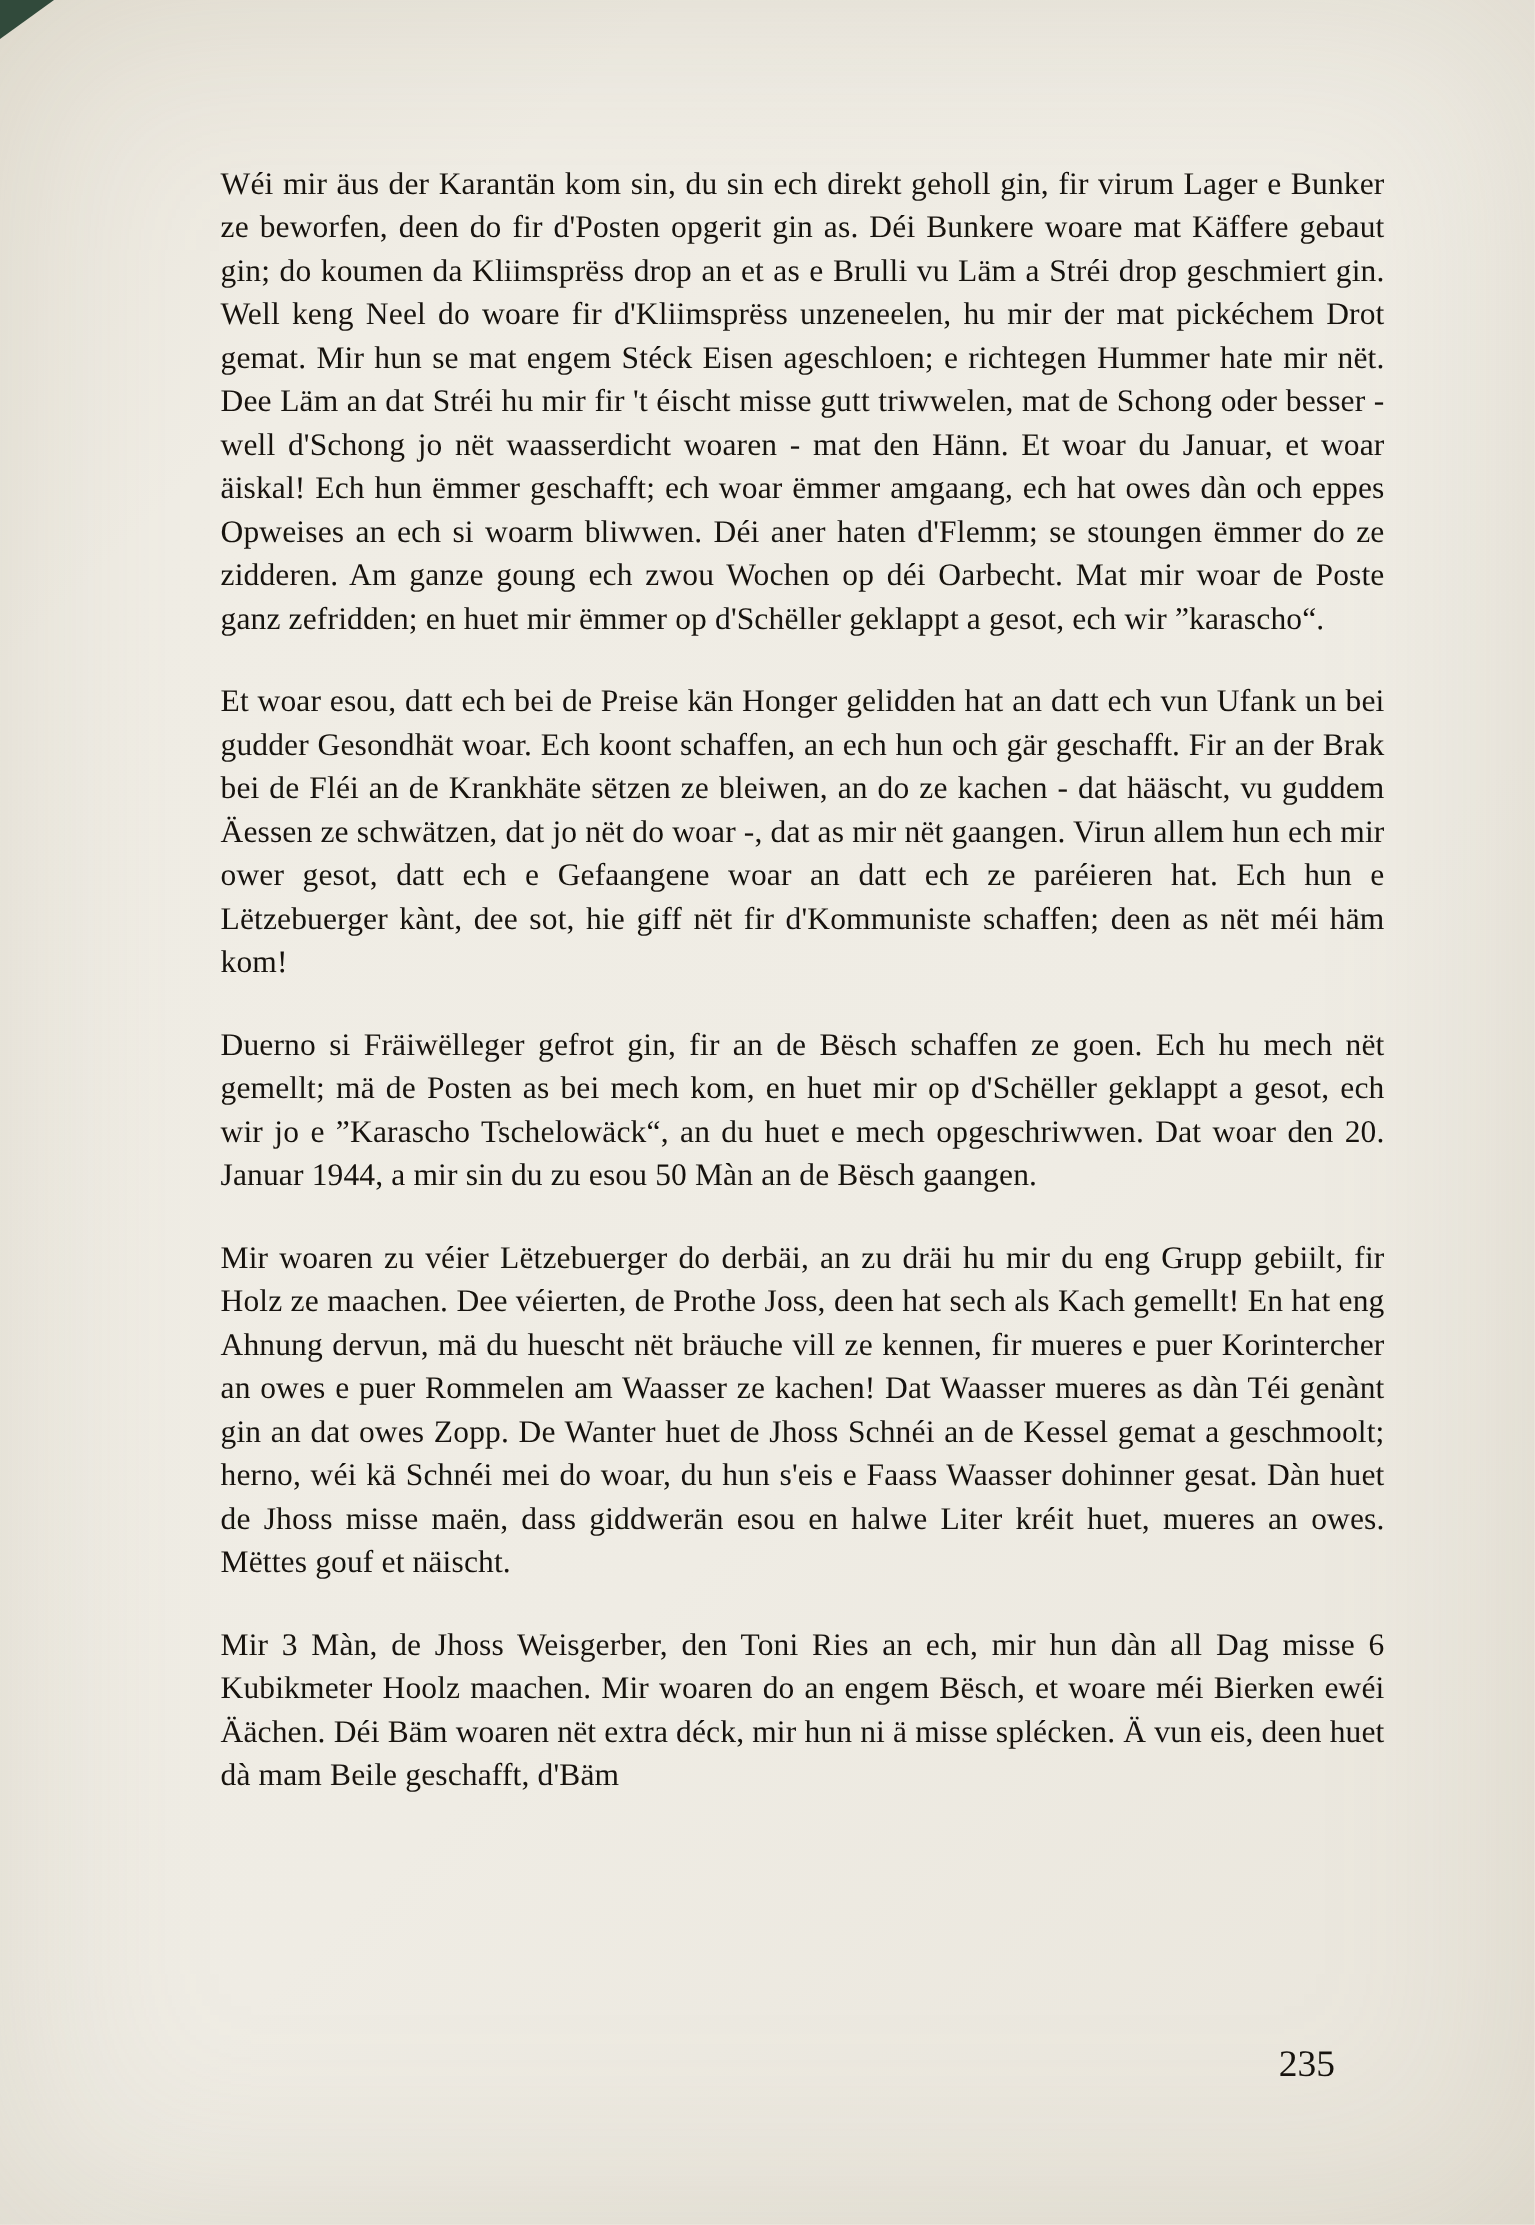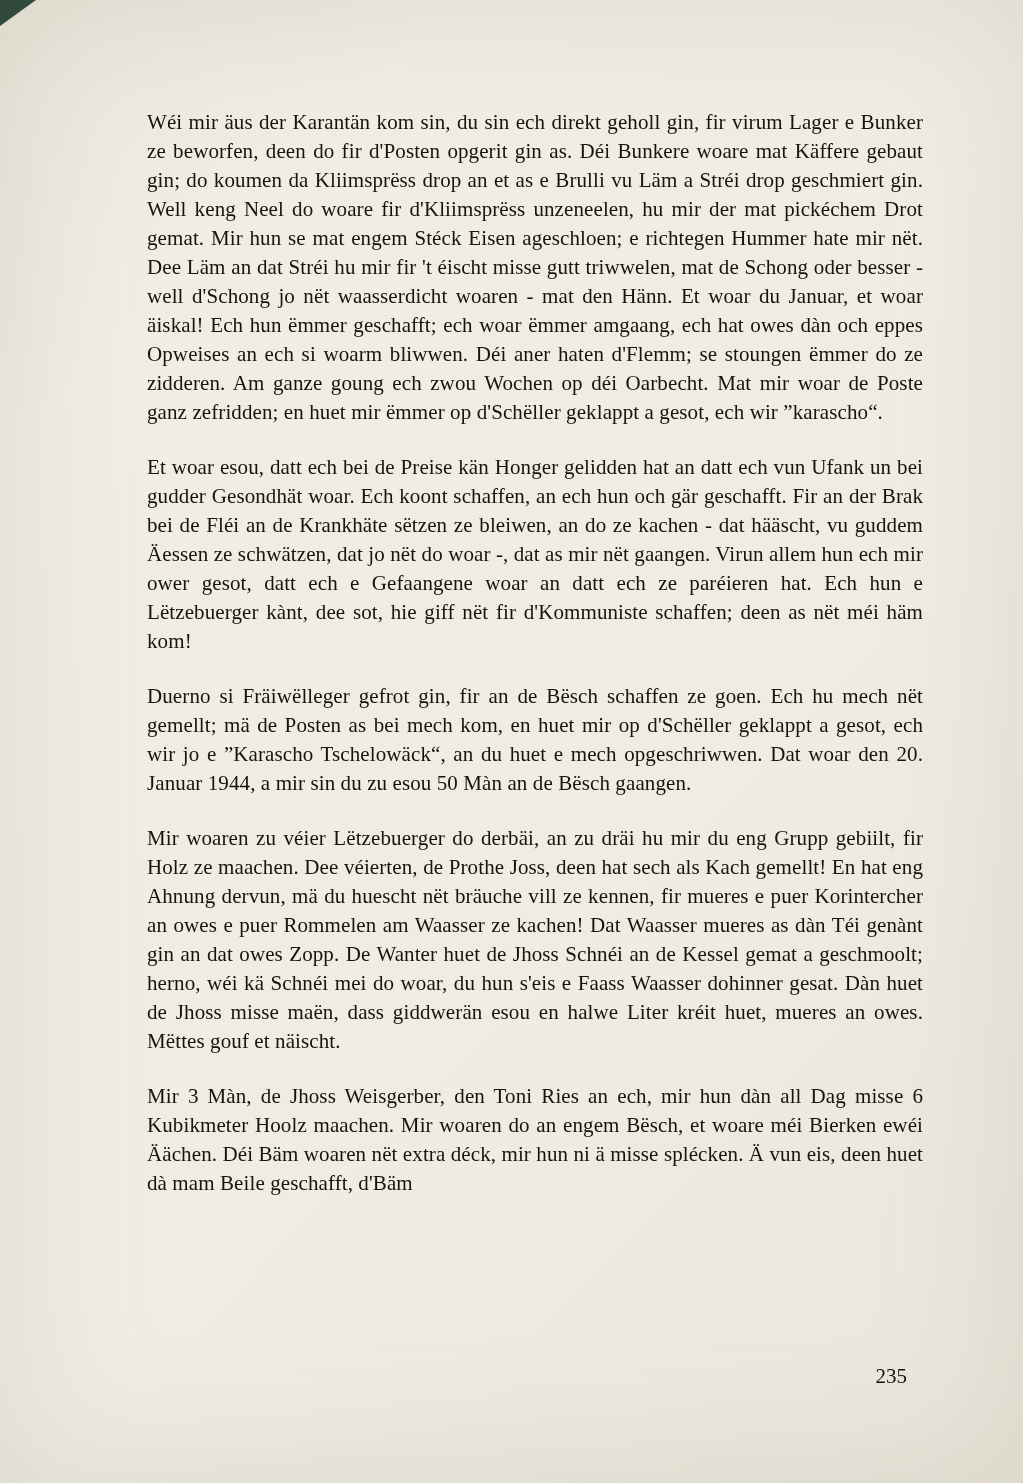--- a/index.html
+++ b/index.html
@@ -41,26 +41,26 @@
     line-height: 29px;
     text-align: justify;
     letter-spacing: 0.1px;
     margin-left: 16px;
   }
   .text-block p {
     margin: 0 0 26px 0;
   }
   .page-number {
     position: absolute;
-    left: 131px;
+    left: 114px;
     top: 1362px;
     width: 776px;
     text-align: right;
     color: #17130e;
-    font-size: 21px;
+    font-size: 25px;
     line-height: 29px;
   }
 </style>
 </head>
 <body>
 
 <div class="page">
   <div class="scan-corner"></div>
 
   <main class="text-block">

